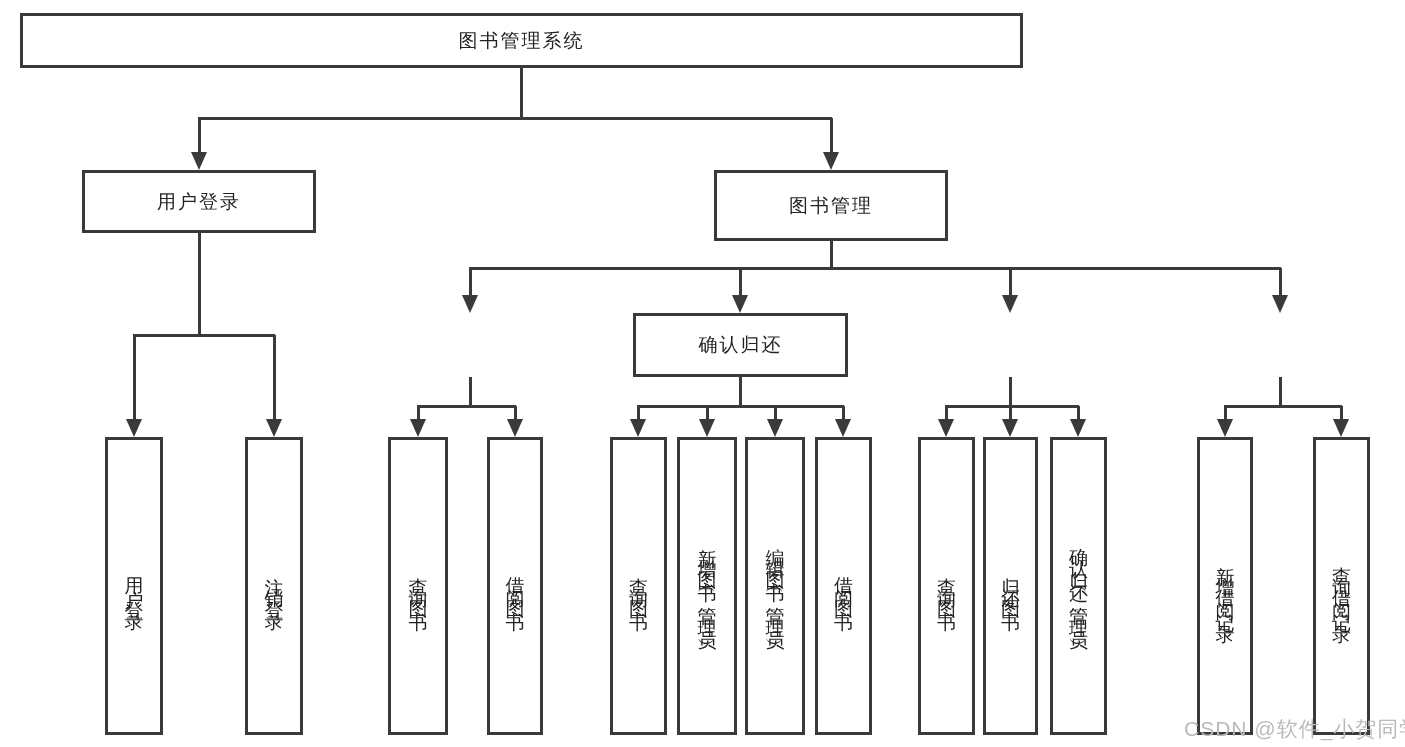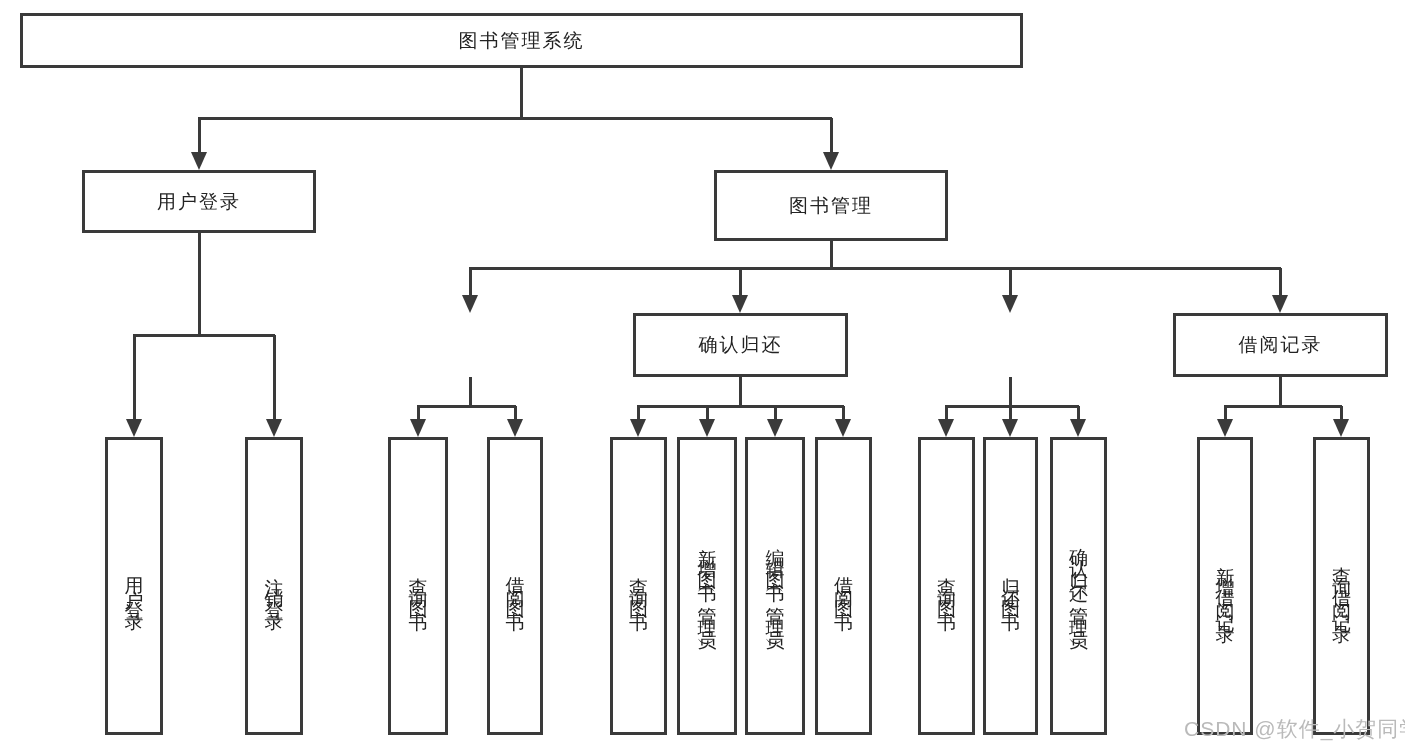--- a/index.html
+++ b/index.html
@@ -57,23 +57,20 @@
 
   <div class="node h-node" style="left:82px;top:170px;width:234px;height:63px;">
     <span>用户登录</span>
   </div>
   <div class="node h-node" style="left:714px;top:170px;width:234px;height:71px;">
     <span>图书管理</span>
   </div>
 
   <div class="node h-node" style="left:633px;top:313px;width:215px;height:64px;">
     <span>确认归还</span>
-  </div>
-  <div class="node h-node" style="left:1173px;top:313px;width:215px;height:64px;">
-    <span>借阅记录</span>
   </div>
 
   <div class="node v-node" style="left:105px;top:437px;width:58px;height:298px;">
     <span class="vtext">用户登录</span>
   </div>
   <div class="node v-node" style="left:245px;top:437px;width:58px;height:298px;">
     <span class="vtext">注销登录</span>
   </div>
 
   <div class="node v-node" style="left:388px;top:437px;width:60px;height:298px;">

